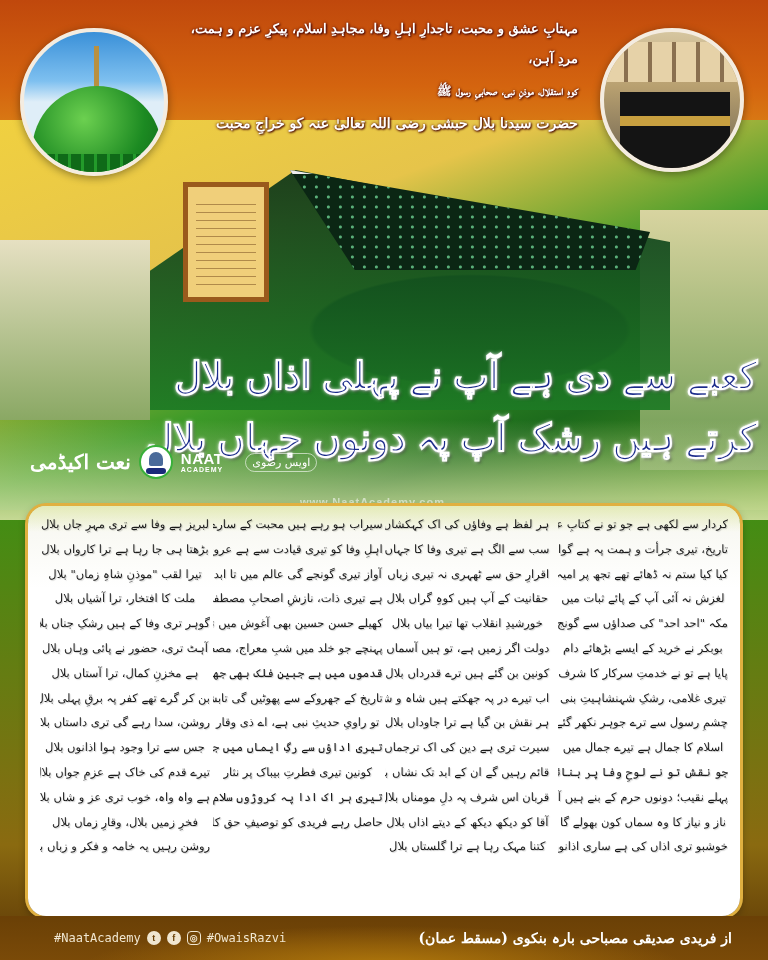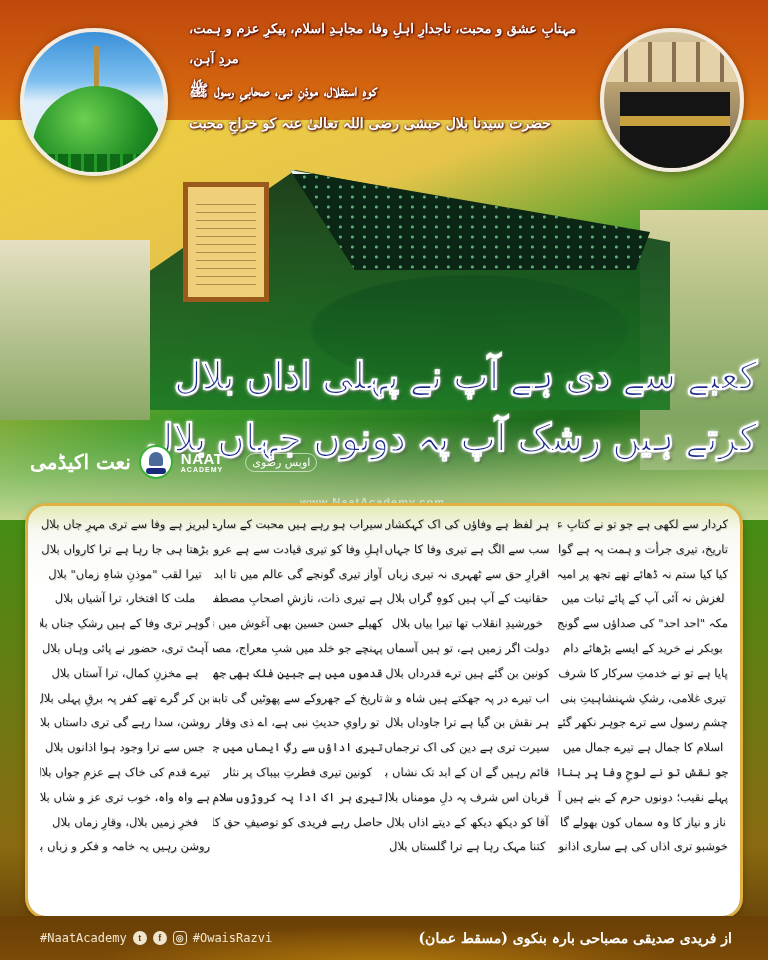--- a/index.html
+++ b/index.html
@@ -29,24 +29,24 @@
   .med-left{left:20px;top:28px;width:148px;height:148px;background:linear-gradient(180deg,#3a90d8 0%,#7ec0f0 35%,#dfeef8 50%)}
   .med-left .dome{position:absolute;left:8px;top:54px;width:130px;height:110px;border-radius:65px 65px 8px 8px;
     background:radial-gradient(ellipse at 40% 30%,#6cd050 0%,#1c8a22 55%,#0c5a14 100%)}
   .med-left .spire{position:absolute;left:70px;top:14px;width:5px;height:44px;background:#b89040}
   .med-left .base{position:absolute;left:8px;top:122px;width:130px;height:30px;background:repeating-linear-gradient(90deg,#0f6a18 0 10px,#239a2a 10px 13px)}
   .med-right{left:600px;top:28px;width:144px;height:144px;background:linear-gradient(180deg,#d6c6a0 0%,#b8a070 40%,#6c6250 100%)}
   .med-right .arches{position:absolute;left:0;top:10px;width:144px;height:40px;background:repeating-linear-gradient(90deg,#e6d2a8 0 20px,#8a7050 20px 24px)}
   .med-right .kaaba{position:absolute;left:16px;top:60px;width:110px;height:80px;background:#141414}
   .med-right .band{position:absolute;left:16px;top:84px;width:110px;height:10px;background:#c8a040}
 
-  .top-text{position:absolute;left:189px;top:14px;width:400px;text-align:left;direction:rtl;color:#fff;
+  .top-text{position:absolute;left:178px;top:14px;width:400px;text-align:right;direction:rtl;color:#fff;
     font-family:"DejaVu Serif",serif;font-weight:bold;text-shadow:0 0 3px #5a0a0a,1px 1px 2px #3a0000}
   .top-text .l1{font-size:13px;line-height:30px}
-  .top-text .l2{font-size:16px;line-height:34px}
+  .top-text .l2{font-size:12px;line-height:34px}
   .top-text .l3{font-size:14px;line-height:30px}
 
   .headline{position:absolute;left:242px;top:345px;width:515px;direction:rtl;text-align:center;
     font-family:Liberation Sans, sans-serif;font-weight:bold;color:#1a2a8a;
     -webkit-text-stroke:1px #fff;text-shadow:0 0 4px #fff,0 0 2px #fff,2px 2px 3px rgba(0,0,0,.5)}
   .headline div{font-size:38px;line-height:62px;white-space:nowrap}
 
   .logos{position:absolute;left:30px;top:444px;height:36px;display:flex;align-items:center;gap:8px}
   .logo-urdu{color:#fff;font-family:"DejaVu Serif",serif;font-size:20px;font-weight:bold;direction:rtl}
   .logo-badge{width:34px;height:34px;border-radius:50%;background:#fff;border:2px solid #3ab03a;position:relative}
@@ -63,21 +63,21 @@
   .card{position:absolute;left:28px;top:506px;width:712px;height:410px;border-radius:18px;
     background:linear-gradient(180deg,#f6f6ee 0%,#ffffff 20%,#ffffff 100%);
     box-shadow:0 0 0 3px #e0b040,0 3px 10px rgba(0,0,0,.45);overflow:hidden}
   .card .top-fade{position:absolute;left:0;top:0;width:100%;height:26px;background:linear-gradient(180deg,rgba(220,230,160,.7),transparent)}
   .cols{position:absolute;left:0;top:6px;width:100%;height:398px;display:flex;flex-direction:row-reverse;justify-content:space-between;padding:0 12px}
   .col{width:170px;direction:rtl;text-align:center;font-family:"DejaVu Serif",serif;font-size:11.5px;color:#1a1a1a;
     text-shadow:1px 1px 1px rgba(0,0,0,.18)}
   .col .line{height:24.8px;line-height:24.8px;white-space:nowrap;overflow:hidden}
   .col:nth-child(2) .line{padding-right:6px}
 
-  .footer{position:absolute;left:0;top:916px;width:768px;height:44px;display:flex;align-items:center;justify-content:space-between;padding:0 36px 0 40px;
+  .footer{position:absolute;left:0;top:916px;width:768px;height:44px;display:flex;align-items:center;justify-content:space-between;padding:0 36px 0 54px;
     background:radial-gradient(ellipse 300px 40px at 384px 50px,#b0780c,transparent),linear-gradient(180deg,#6a4006,#7a4a08)}
   .foot-left{display:flex;align-items:center;gap:6px;color:#f0e6d0;font-family:"DejaVu Sans Mono",monospace;font-size:12px}
   .soc{width:14px;height:14px;border-radius:50%;background:#f0e6d0;color:#6a4006;font-size:9px;font-weight:bold;display:inline-flex;align-items:center;justify-content:center;font-family:"Liberation Sans",sans-serif}
   .soc.ig{border-radius:4px;background:transparent;border:1.5px solid #f0e6d0;color:#f0e6d0}
   .foot-right{color:#fff;font-family:"DejaVu Serif",serif;font-weight:bold;font-size:14px;direction:rtl}
 </style>
 </head>
 <body>
 
 <div class="poster">

